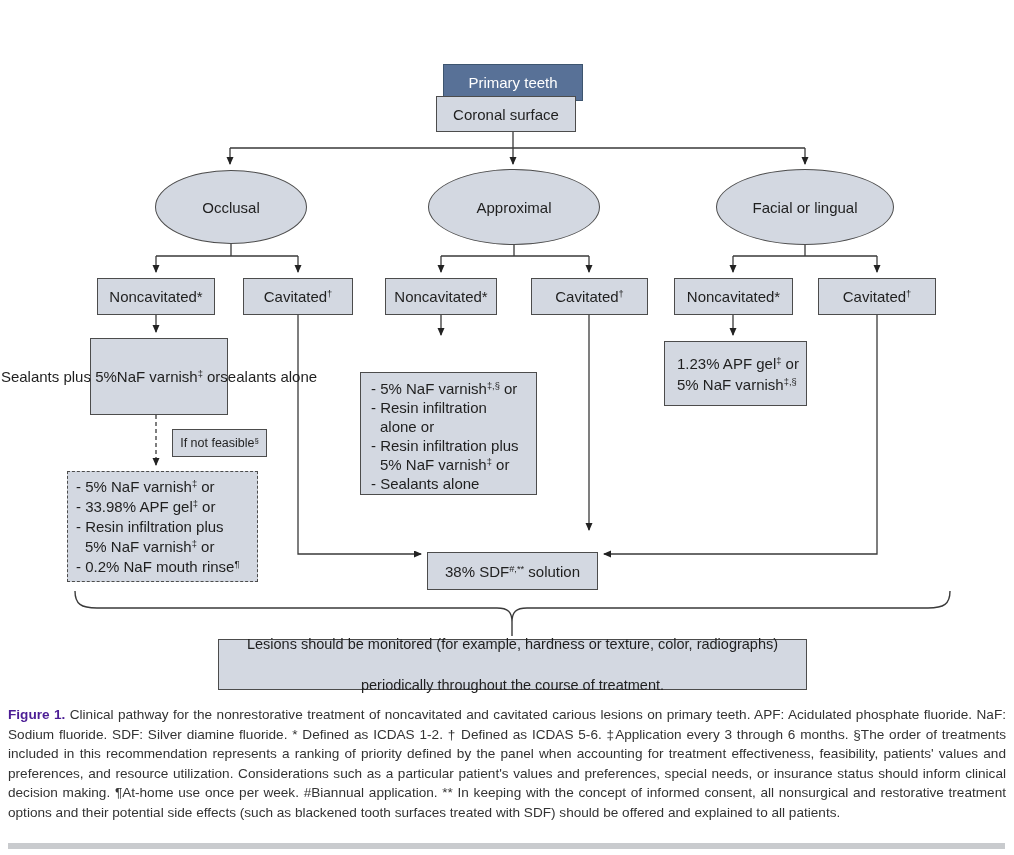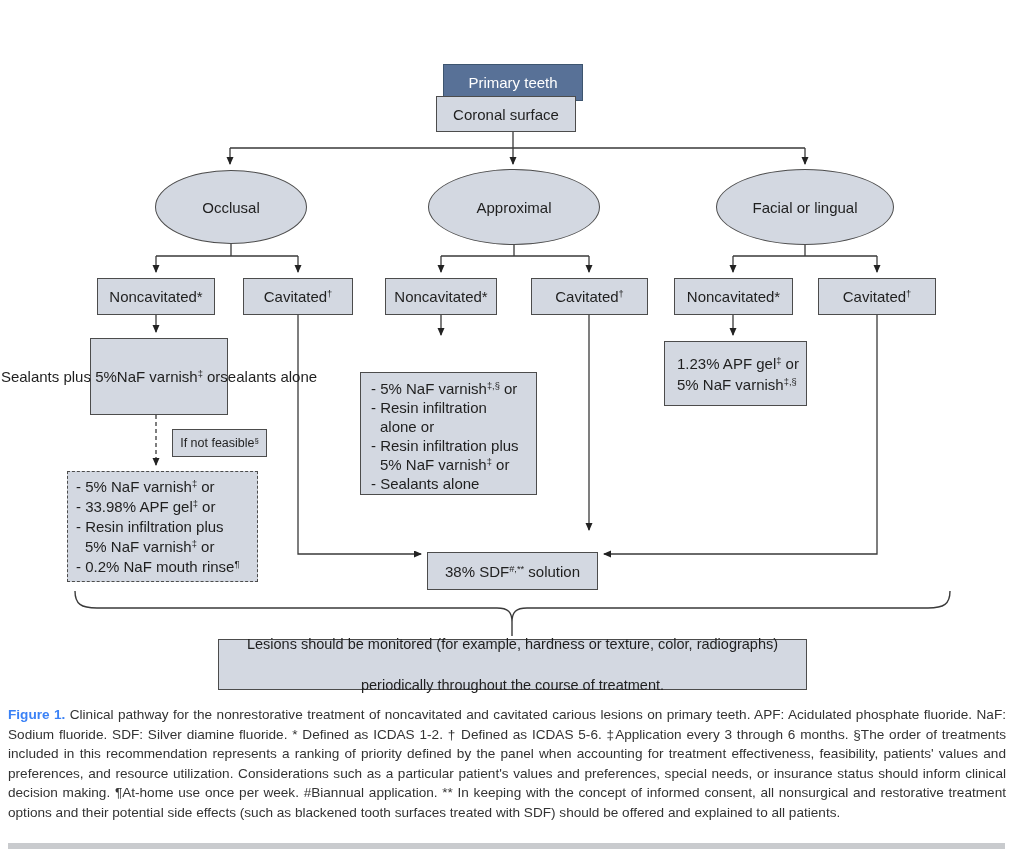--- a/index.html
+++ b/index.html
@@ -12,21 +12,21 @@
   .node.dark{background:#587197;border-color:#3d556f;color:#ffffff;font-weight:normal;margin-top:32px;}
   .node.ellipse{border-radius:50%;}
   .node.listbox{display:block;text-align:left;}
   .line{white-space:pre;}
   .line.cont{padding-left:9px;}
   sup{font-size:0.62em;line-height:0;vertical-align:0.5em;}
   .small{font-size:12.5px;}
   .lesions{font-size:14.5px;line-height:21px;}
   .caption{position:absolute;left:8px;top:705px;width:998px;text-align:justify;
            font-size:13.6px;line-height:19.5px;color:#333333;}
-  .figlabel{color:#3b82f6;font-weight:bold;}
+  .figlabel{color:#4c1d95;font-weight:bold;}
   .bottombar{position:absolute;left:8px;top:843px;width:997px;height:6px;background:#c9cbce;}
 </style>
 </head>
 <body>
 
 <div class="stage">
 
   <svg class="wires" width="1014" height="700">
     <defs>
       <marker id="arr" markerWidth="9" markerHeight="8" refX="7" refY="3.5" orient="auto" markerUnits="userSpaceOnUse">

